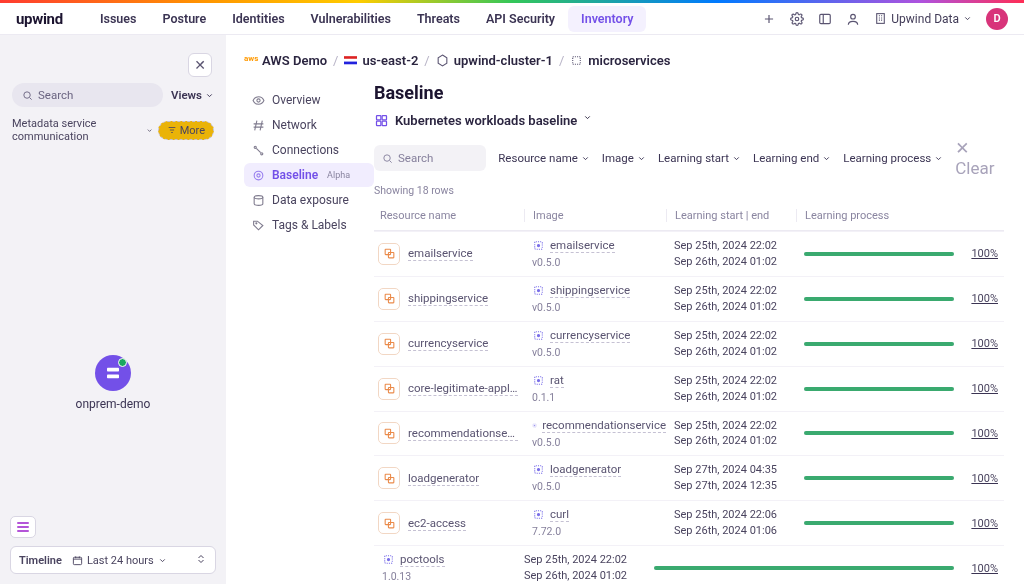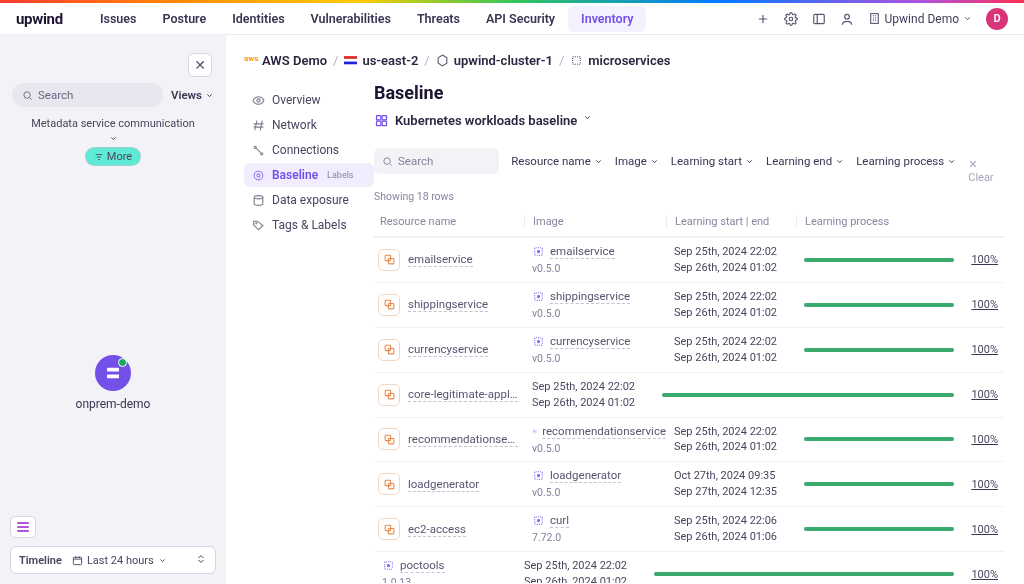--- a/index.html
+++ b/index.html
@@ -15,22 +15,22 @@
   .avatar { width: 22px; height: 22px; border-radius: 50%; background: #d8347a; color:#fff; font-size:11px; font-weight:600; display:flex;align-items:center;justify-content:center;}
 
   .body { display: flex; height: calc(584px - 3px - 32px); }
 
   
   .leftpane { width: 226px; background: #f3f2f6; position: relative; padding-top: 18px; flex-shrink:0;}
   .close-chip { position: absolute; top: 18px; right: 14px; width: 24px; height: 24px; border: 1px solid #d9d6e3; border-radius: 6px; display:flex;align-items:center;justify-content:center; font-size:14px; color:#5a5471; background:#fff; cursor:pointer;}
   .lp-row { display:flex; align-items:center; padding: 0 12px; margin-top: 16px; gap:8px;}
   .search-ghost { flex:1; background:#e8e6ef; border-radius:14px; height:24px; display:flex; align-items:center; padding:0 10px; font-size:11.5px; color:#6a6481;}
   .views-btn { font-size:11.5px; font-weight:600; color:#3b3453; cursor:pointer; display:flex;align-items:center;gap:3px;}
-  .lp-filter-row { display:flex; align-items:center; padding: 0 12px; margin-top: 10px; gap:4px; font-size:11px; color:#4a445f;flex-direction:column;}
-  .pill { border:1px dashed #c5c1d3; border-radius:12px; padding:2px 8px; cursor:pointer; display:flex;align-items:center;gap:3px; background:#5eead4;}
+  .lp-filter-row { display:flex; align-items:center; padding: 0 12px; margin-top: 10px; gap:4px; font-size:11px; color:#4a445f;}
+  .pill { border:1px dashed #c5c1d3; border-radius:12px; padding:2px 8px; cursor:pointer; display:flex;align-items:center;gap:3px; background:#eab308;}
   .lp-node { position:absolute; top:320px; left:0; right:0; text-align:center;}
   .node-circle { width:36px; height:36px; border-radius:50%; background:#7350e8; margin:0 auto 6px; display:flex;align-items:center;justify-content:center; position:relative;}
   .node-circle::after { content:''; position:absolute; top:3px; right:4px; width:7px;height:7px;border-radius:50%; background:#1aa85f; border:1.5px solid #fff;}
   .node-label { font-size:12px; color:#3b3453;}
   .timeline-bar { position:absolute; left:10px; right:10px; bottom:10px; height:28px; border:1px solid #d9d6e3; border-radius:6px; background:#fff; display:flex; align-items:center; padding:0 8px; font-size:11px; color:#4a445f; gap:10px;}
   .hamburger-pill { position:absolute; left:10px; bottom:46px; width:26px;height:22px; border:1px solid #d9d6e3; border-radius:5px; background:#fff; display:flex;flex-direction:column;justify-content:center;align-items:center;gap:2px; cursor:pointer;}
   .hamburger-pill span{width:12px;height:2px;background:#b454d8;border-radius:1px;}
 
   
   .panel { flex:1; display:flex; overflow:hidden;}
@@ -45,21 +45,21 @@
   .sidenav-item.active { background:#f1edfe; color:#7350e8; font-weight:600;}
   .alpha-badge{ font-size:9px; color:#8a85a0; font-weight:400; margin-left:2px;}
   .sn-ico { width:13px; opacity:.7; display:inline-flex;}
 
   .main { flex:1; overflow:hidden; display:flex; flex-direction:column;}
   h1.page { font-size:18px; font-weight:700; color:#1c1430; margin-bottom:10px;}
   .subtle-row { display:flex; align-items:flex-start; gap:6px; font-size:13px; font-weight:600; color:#2b2540; margin-bottom:10px;}
   .filter-row { display:flex; align-items:center; gap:12px; margin-bottom:6px;}
   .search-box { background:#f3f2f6; border-radius:6px; height:26px; width:130px; display:flex;align-items:center; padding:0 8px; font-size:11.5px; color:#86809c;}
   .fdd { font-size:11.5px; color:#3b3453; cursor:pointer; display:flex;align-items:center;gap:3px; white-space:nowrap;}
-  .clear { margin-left:auto; font-size:11px; color:#a8a3ba; cursor:pointer;margin-top:20px;}
+  .clear { margin-left:auto; font-size:17px; color:#a8a3ba; cursor:pointer;}
   .rowcount { font-size:10.5px; color:#8a85a0; margin-bottom:4px;}
 
   .table { flex:1; overflow-y:auto; border-top:1px solid #eceaf2;}
   .thead { display:flex; font-size:11px; color:#8a85a0; padding:8px 0; }
   .col-res { width:150px; padding-left:6px;}
   .col-img { width:142px; border-left:1px solid #eceaf2; padding-left:8px;}
   .col-dates { width:130px; border-left:1px solid #eceaf2; padding-left:8px;}
   .col-prog { flex:1; border-left:1px solid #eceaf2; padding-left:8px; padding-right:6px;}
 
   .trow { display:flex; padding:6px 0; font-size:11.5px; color:#3b3453; border-top:1px solid #f3f1f7;}
@@ -119,21 +119,21 @@
         <svg viewBox="0 0 24 24" width="14" height="14" fill="none" stroke="currentColor" stroke-width="2">
           <circle cx="12" cy="8" r="4"></circle>
           <path d="M4 22c0-4 4-6 8-6s8 2 8 6"></path>
         </svg>
       </div>
     <div class="org-pill">
       <svg viewBox="0 0 24 24" width="13" height="13" fill="none" stroke="#5a5471" stroke-width="2">
           <rect x="5" y="3" width="14" height="18"></rect>
           <path d="M9 7h2M13 7h2M9 11h2M13 11h2M9 15h2M13 15h2"></path>
         </svg>
-      <span>Upwind Demo</span>
+      <span>Upwind Data</span>
       <svg class="chev" viewBox="0 0 24 24" fill="none" stroke="currentColor" stroke-width="2.5">
           <path d="M6 9l6 6 6-6"></path>
         </svg>
     </div>
     <div class="avatar">D</div>
   </div>
 </header>
 
 <div class="body">
   <aside class="leftpane">
@@ -268,21 +268,21 @@
               <span>Connections</span>
             </div>
             <div class="sidenav-item active">
               <span class="sn-ico">
                 <svg width="13" height="13" viewBox="0 0 24 24" fill="none" stroke="currentColor" stroke-width="2">
                   <circle cx="12" cy="12" r="8"></circle>
                   <circle cx="12" cy="12" r="3"></circle>
                 </svg>
               </span>
               <span>Baseline</span>
-              <span class="alpha-badge">Labels</span>
+              <span class="alpha-badge">Alpha</span>
             </div>
             <div class="sidenav-item">
               <span class="sn-ico">
                 <svg width="13" height="13" viewBox="0 0 24 24" fill="none" stroke="currentColor" stroke-width="2">
                   <ellipse cx="12" cy="6" rx="8" ry="3"></ellipse>
                   <path d="M4 6v12c0 1.7 3.6 3 8 3s8-1.3 8-3V6"></path>
                 </svg>
               </span>
               <span>Data exposure</span>
             </div>
@@ -456,20 +456,30 @@
               <div class="trow">
                 <div class="res-cell">
                   <div class="res-ico">
                     <svg width="13" height="13" viewBox="0 0 24 24" fill="none" stroke="currentColor" stroke-width="2">
                       <rect x="4" y="4" width="10" height="10" rx="1"></rect>
                       <rect x="10" y="10" width="10" height="10" rx="1"></rect>
                     </svg>
                   </div>
                   <span class="res-name">core-legitimate-applicati...</span>
                 </div>
+                <div class="img-cell">
+                  <div class="img-name">
+                    <svg class="img-svg" viewBox="0 0 24 24" fill="none" stroke="currentColor" stroke-width="2">
+                      <rect x="5" y="5" width="14" height="14" rx="2" stroke-dasharray="2 2"></rect>
+                      <circle cx="12" cy="12" r="2" fill="currentColor"></circle>
+                    </svg>
+                    <span>rat</span>
+                  </div>
+                  <div class="img-tag">0.1.1</div>
+                </div>
                 <div class="date-cell">
                   <div>Sep 25th, 2024 22:02</div>
                   <div>Sep 26th, 2024 01:02</div>
                 </div>
                 <div class="prog-cell">
                   <div class="bar">
                     <div class="bar-fill" style="width:100%"></div>
                   </div>
                   <div class="pct">100%</div>
                 </div>
@@ -519,21 +529,21 @@
                   <div class="img-name">
                     <svg class="img-svg" viewBox="0 0 24 24" fill="none" stroke="currentColor" stroke-width="2">
                       <rect x="5" y="5" width="14" height="14" rx="2" stroke-dasharray="2 2"></rect>
                       <circle cx="12" cy="12" r="2" fill="currentColor"></circle>
                     </svg>
                     <span>loadgenerator</span>
                   </div>
                   <div class="img-tag">v0.5.0</div>
                 </div>
                 <div class="date-cell">
-                  <div>Oct 27th, 2024 09:35</div>
+                  <div>Sep 27th, 2024 04:35</div>
                   <div>Sep 27th, 2024 12:35</div>
                 </div>
                 <div class="prog-cell">
                   <div class="bar">
                     <div class="bar-fill" style="width:100%"></div>
                   </div>
                   <div class="pct">100%</div>
                 </div>
               </div>
               <div class="trow">

